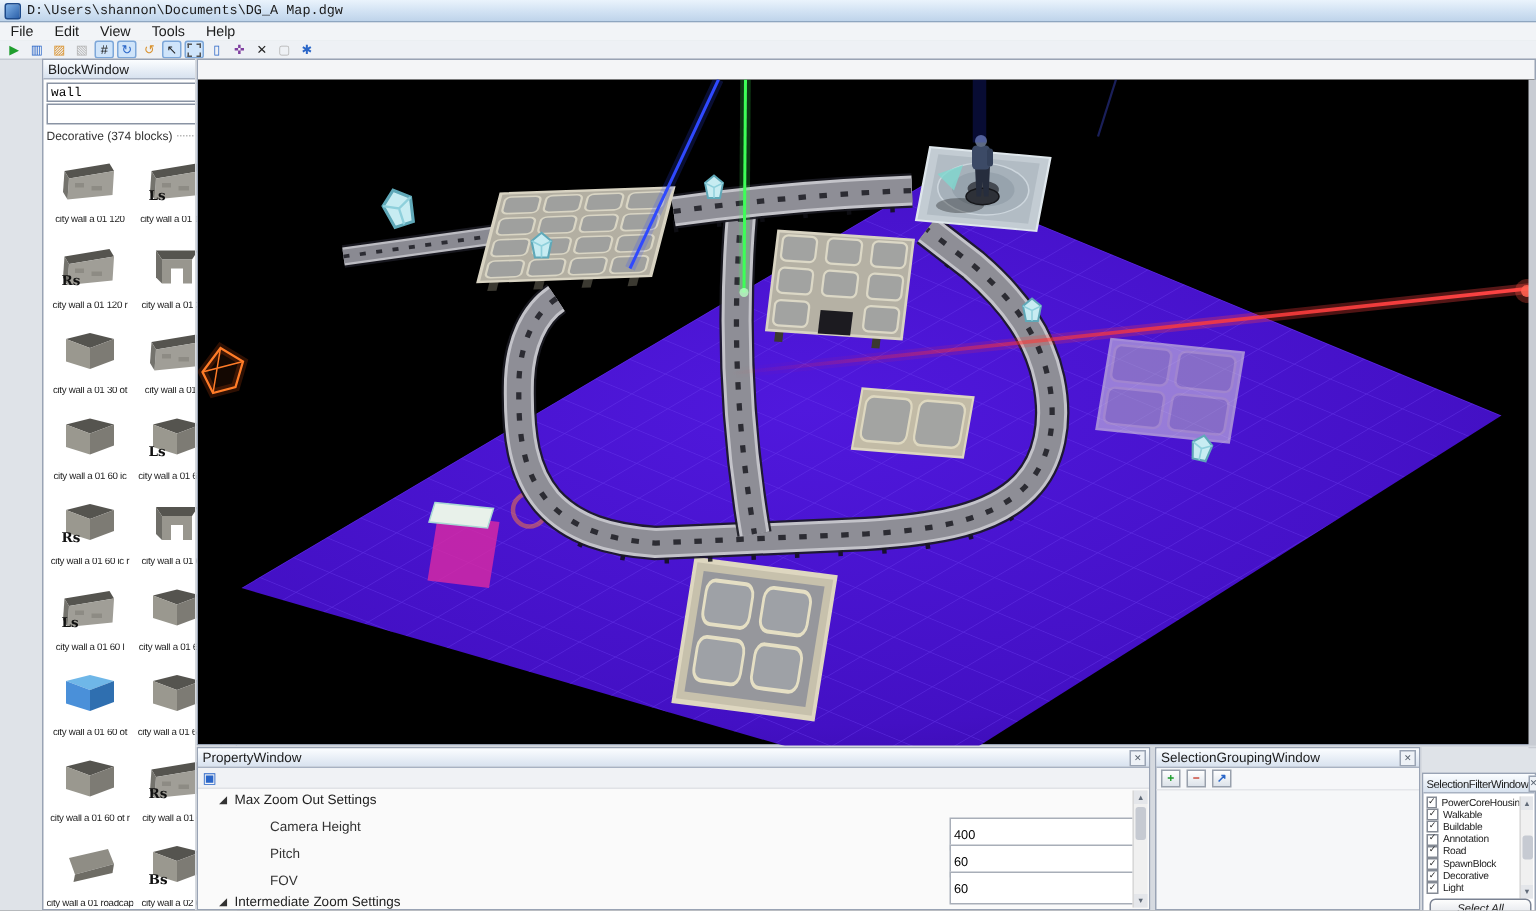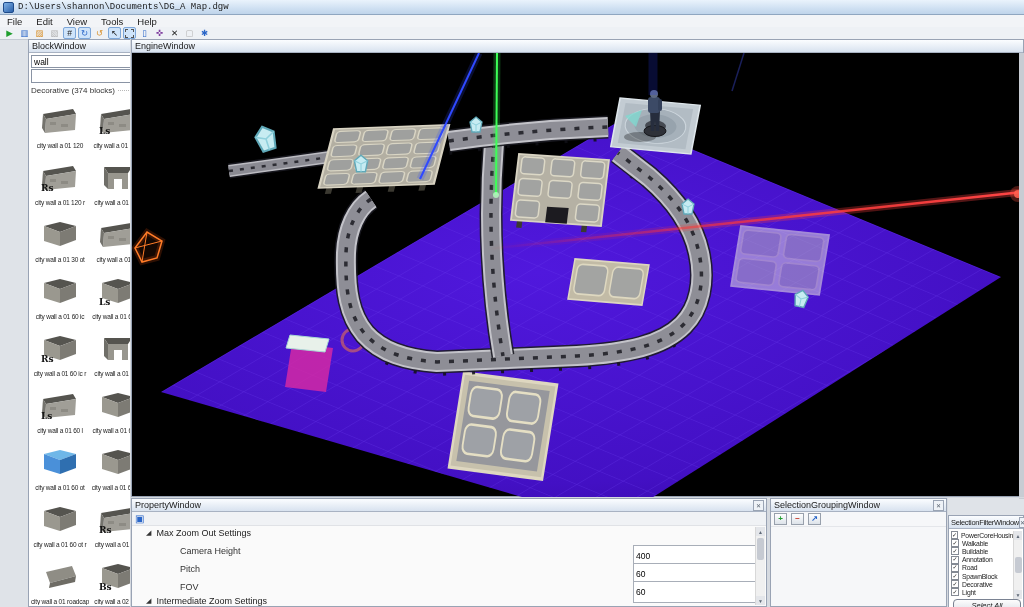--- a/index.html
+++ b/index.html
@@ -27,21 +27,21 @@
   .panel{position:absolute;background:#f4f5f7;border:1px solid #99a3b4;box-sizing:border-box;}
   .ptitle{position:absolute;left:0;top:0;right:0;height:13px;
     background:linear-gradient(#fbfdff,#d8e2ef);border-bottom:1px solid #a8b2c2;
     font-size:9px;display:flex;align-items:center;padding:0 2px 0 3px;box-sizing:border-box;}
   .ptitle .sp{flex:1;}
   .wbtn{width:9px;height:9px;border:1px solid #9aa4b4;background:#eef2f7;font-size:6px;
     display:flex;align-items:center;justify-content:center;color:#57616e;}
   
   #blockwin{left:0;top:39px;width:130px;height:568px;background:#fff;margin-left:28px;}
   .search{position:absolute;left:2px;top:15px;width:122px;height:11px;border:1px solid #8a94a4;
-    font-size:8.5px;font-family:Liberation Sans, sans-serif;padding:0 2px;}
+    font-size:8.5px;font-family:Liberation Mono, monospace;padding:0 2px;}
   .combo{position:absolute;left:2px;top:29px;width:124px;height:12px;border:1px solid #8a94a4;
     background:#fff;display:flex;}
   .combo .val{flex:1;} .combo .arr{width:11px;background:#e8ebf0;border-left:1px solid #b8c0cc;
     font-size:7px;display:flex;align-items:center;justify-content:center;color:#444;}
   .cathdr{position:absolute;left:2px;top:44px;width:116px;height:12px;display:flex;align-items:center;
     font-size:8px;color:#333;}
   .cathdr .dots{flex:1;border-bottom:1px dotted #b8b8b8;margin:0 3px;height:1px;}
   .bw-list{position:absolute;left:2px;top:58px;width:116px;bottom:1px;overflow:hidden;
     display:grid;grid-template-columns:58px 58px;grid-auto-rows:57px;}
   .cell{position:relative;text-align:center;}
@@ -257,24 +257,20 @@
           </svg><span class="ovl">Bs</span><div class="blk-label">city wall a 02 60 it</div></div>
     </div>
     <div id="bw-scroll" class="vscroll">
       <span class="sarr" style="top:0;">▲</span>
       <div class="thumb" style="top:11px;height:55px;"></div>
       <span class="sarr" style="bottom:0;">▼</span>
     </div>
   </div>
 
   <div id="enginewin" class="panel">
-    <div class="ptitle">
-      <span>EngineWindow</span>
-      <span class="sp"></span>
-    </div>
     <div id="viewport">
       <svg width="893" height="446" viewBox="0 0 893 446">
         <defs>
           <radialGradient id="planeGrad" cx="45%" cy="40%" r="80%">
             <stop offset="0%" stop-color="#5018dd"></stop>
             <stop offset="70%" stop-color="#4310c4"></stop>
             <stop offset="100%" stop-color="#30079a"></stop>
           </radialGradient>
           <pattern id="pgrid" width="26" height="26" patternUnits="userSpaceOnUse" patternTransform="matrix(0.924,0.382,-0.861,0.509,489,67)">
             <path d="M26,0 H0 V26" fill="none" stroke="#6a3cee" stroke-width="1"></path>

